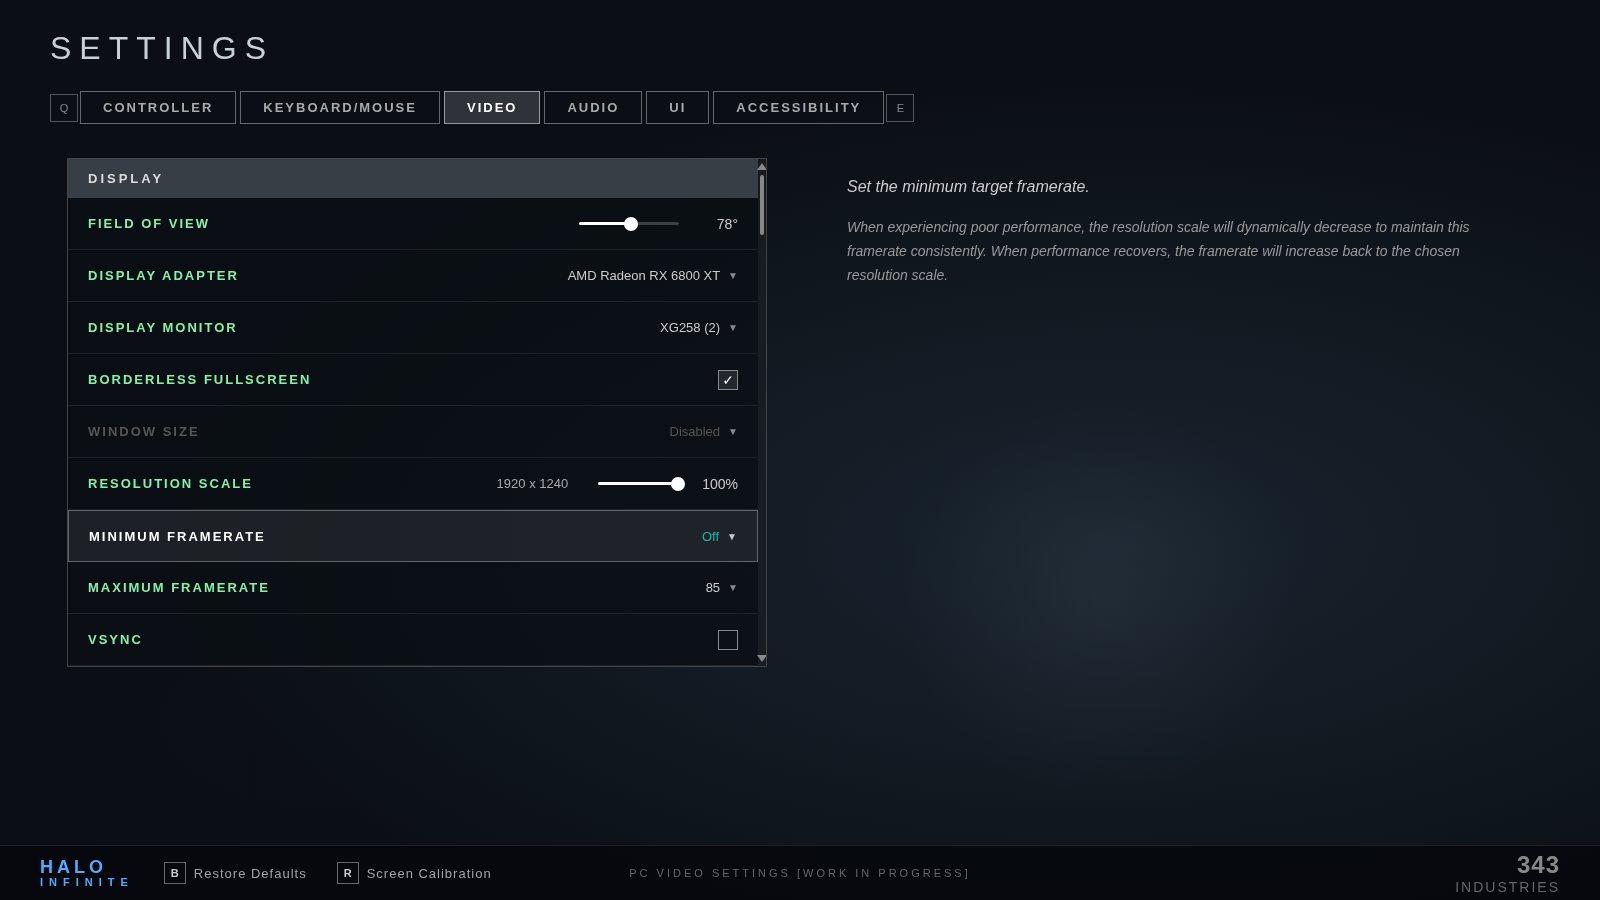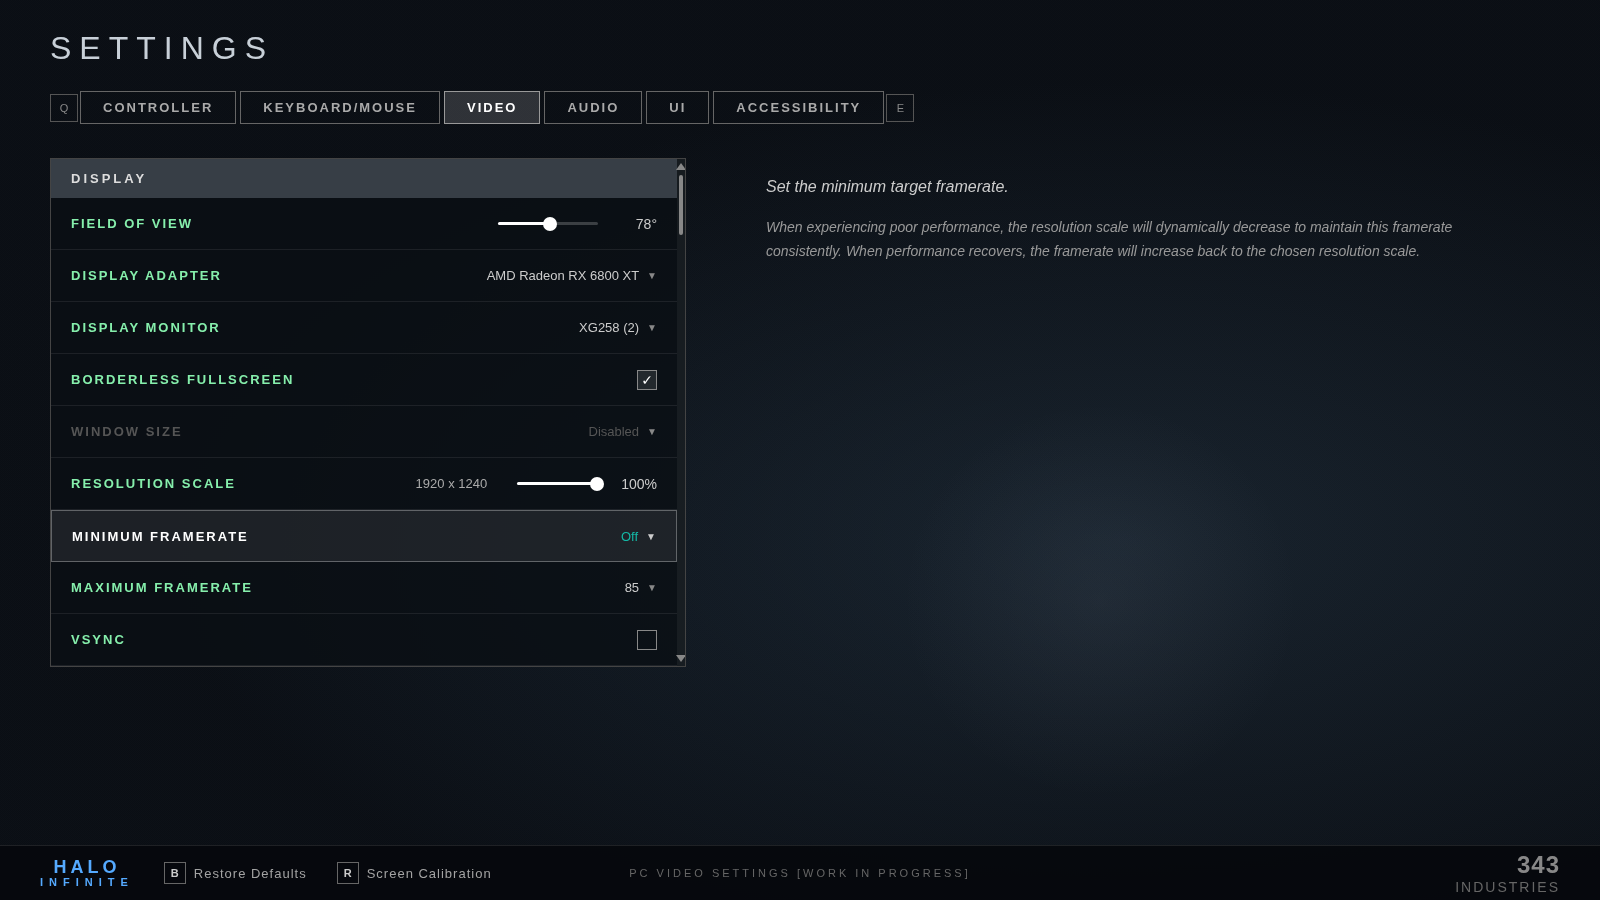--- a/index.html
+++ b/index.html
@@ -105,23 +105,24 @@
 
     
     .content-area {
       display: flex;
       gap: 40px;
       height: calc(100% - 160px);
     }
 
     
     .settings-panel {
-      width: 636px;
+      width: 700px;
       flex-shrink: 0;
       position: relative;
+      margin-left: 17px;
     }
 
     .settings-list {
       border: 1px solid #444;
       background: rgba(10,15,20,0.8);
       overflow: hidden;
     }
 
     
     .settings-scroll-container {
@@ -325,21 +326,21 @@
       border-top: 1px solid rgba(255,255,255,0.1);
       display: flex;
       align-items: center;
       padding: 0 40px;
       gap: 0;
     }
 
     .halo-logo {
       display: flex;
       flex-direction: column;
-      align-items: center;
+      align-items: flex-start;
       margin-right: 30px;
     }
 
     .halo-logo-top {
       font-size: 18px;
       font-weight: 900;
       letter-spacing: 4px;
       color: #5af;
       line-height: 1;
       text-transform: uppercase;

